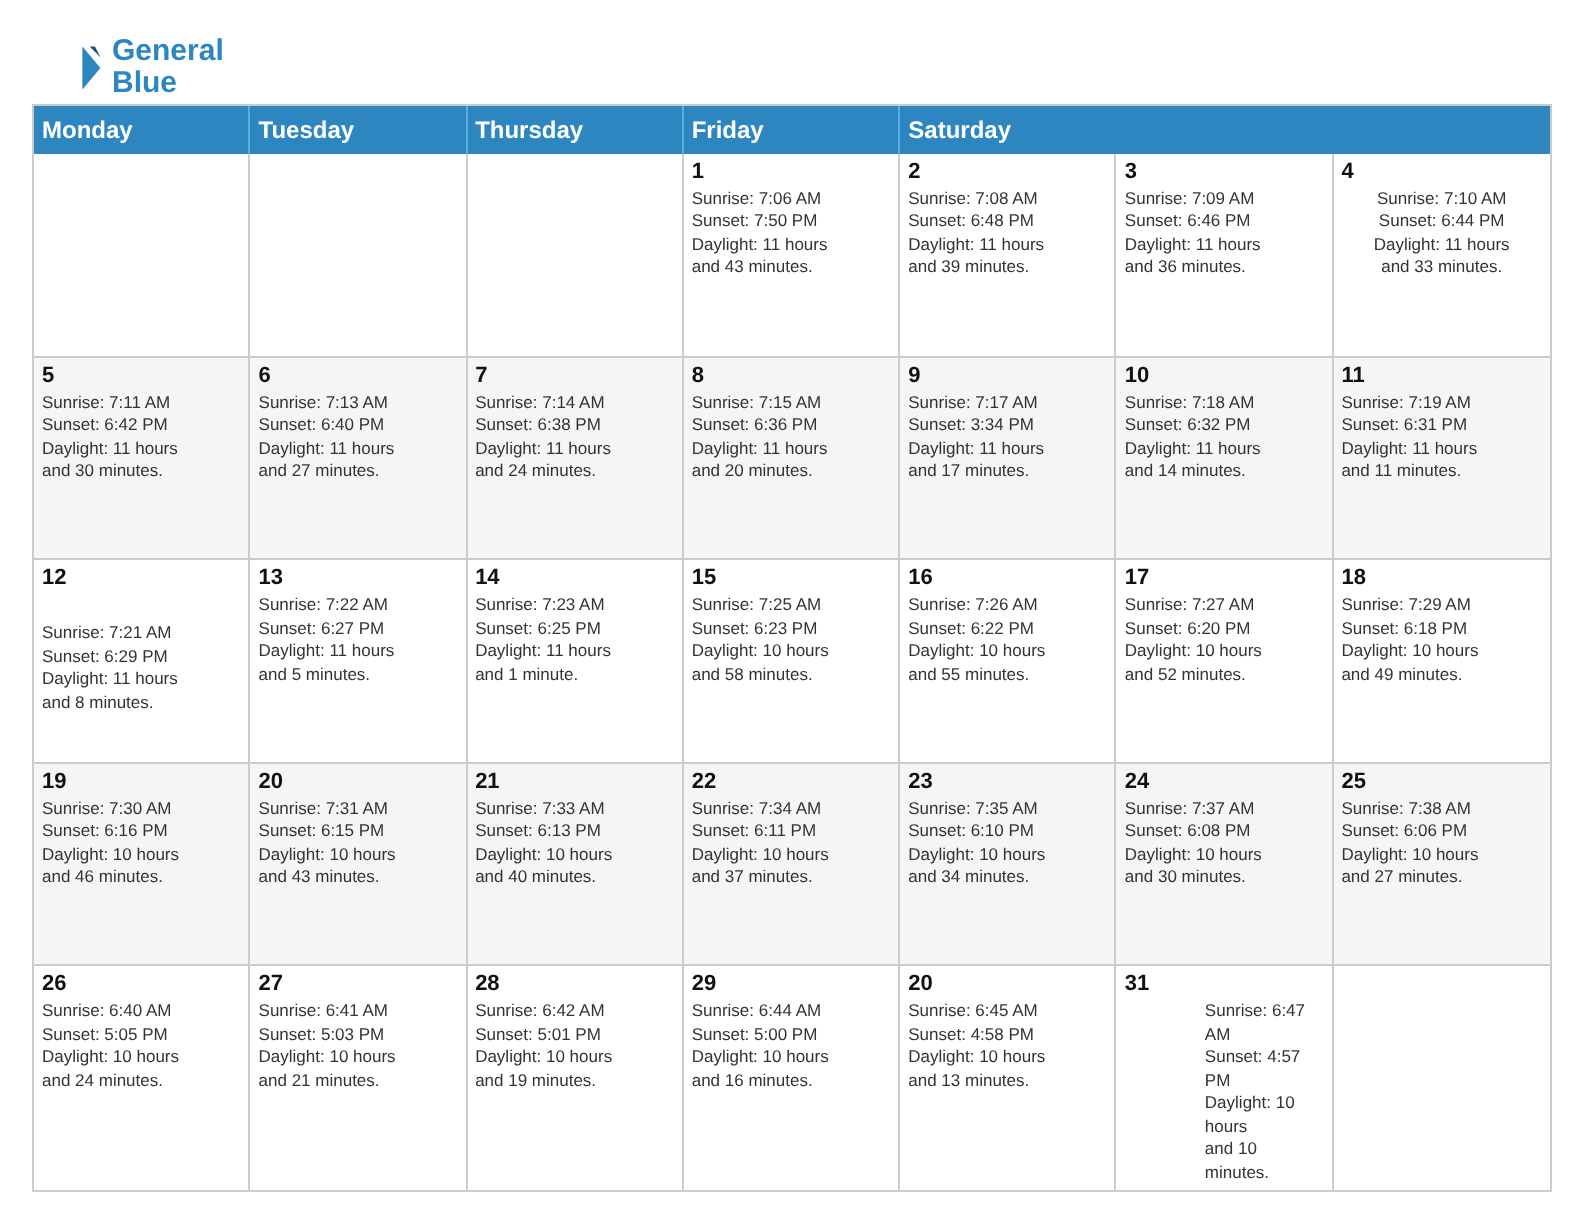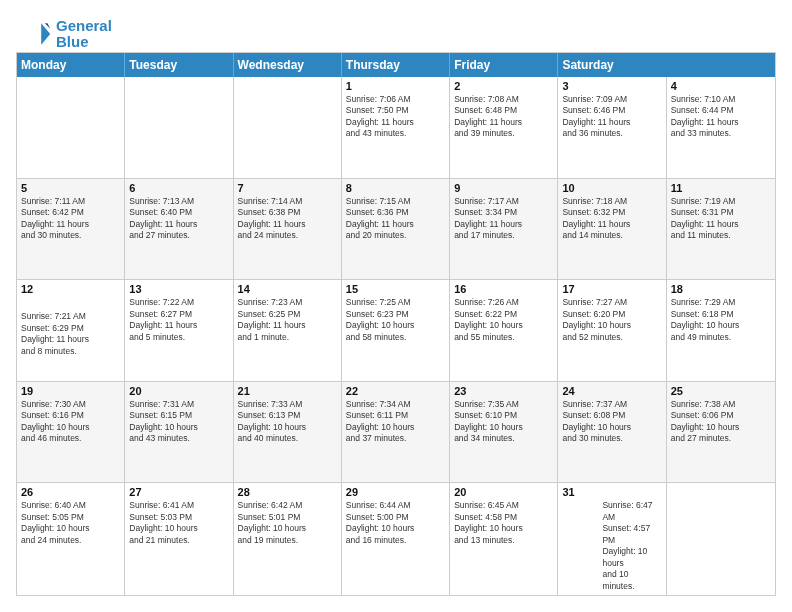--- a/index.html
+++ b/index.html
@@ -127,21 +127,20 @@
     <div class="title-block">
       <div class="month-title"></div>
       <div class="location"></div>
     </div>
   </div>
 
   <div class="calendar">
     <div class="cal-header-row">
         <div class="cal-header-cell">Monday</div>
         <div class="cal-header-cell">Tuesday</div>
-        <div class="cal-header-cell">Wednesday</div>
         <div class="cal-header-cell">Thursday</div>
         <div class="cal-header-cell">Friday</div>
         <div class="cal-header-cell">Saturday</div>
       </div>
     <div class="cal-body">
     <div class="cal-row">
           <div class="cal-cell"></div>
           <div class="cal-cell"></div>
           <div class="cal-cell"></div>
           <div class="cal-cell">
@@ -160,21 +159,21 @@
           </div>
           <div class="cal-cell">
             <span class="day-num">3</span>
             <div class="cell-text" style="white-space: pre-line;">Sunrise: 7:09 AM
 Sunset: 6:46 PM
 Daylight: 11 hours
 and 36 minutes.</div>
           </div>
           <div class="cal-cell">
             <span class="day-num">4</span>
-            <div class="cell-text" style="white-space: pre-line;">Sunrise: 7:10 AM
+            <div class="cell-text" style="white-space: pre-line; text-align: center;">Sunrise: 7:10 AM
 Sunset: 6:44 PM
 Daylight: 11 hours
 and 33 minutes.</div>
           </div>
         </div>
         <div class="cal-row">
           <div class="cal-cell alt">
             <span class="day-num">5</span>
             <div class="cell-text" style="white-space: pre-line;">Sunrise: 7:11 AM
 Sunset: 6:42 PM

